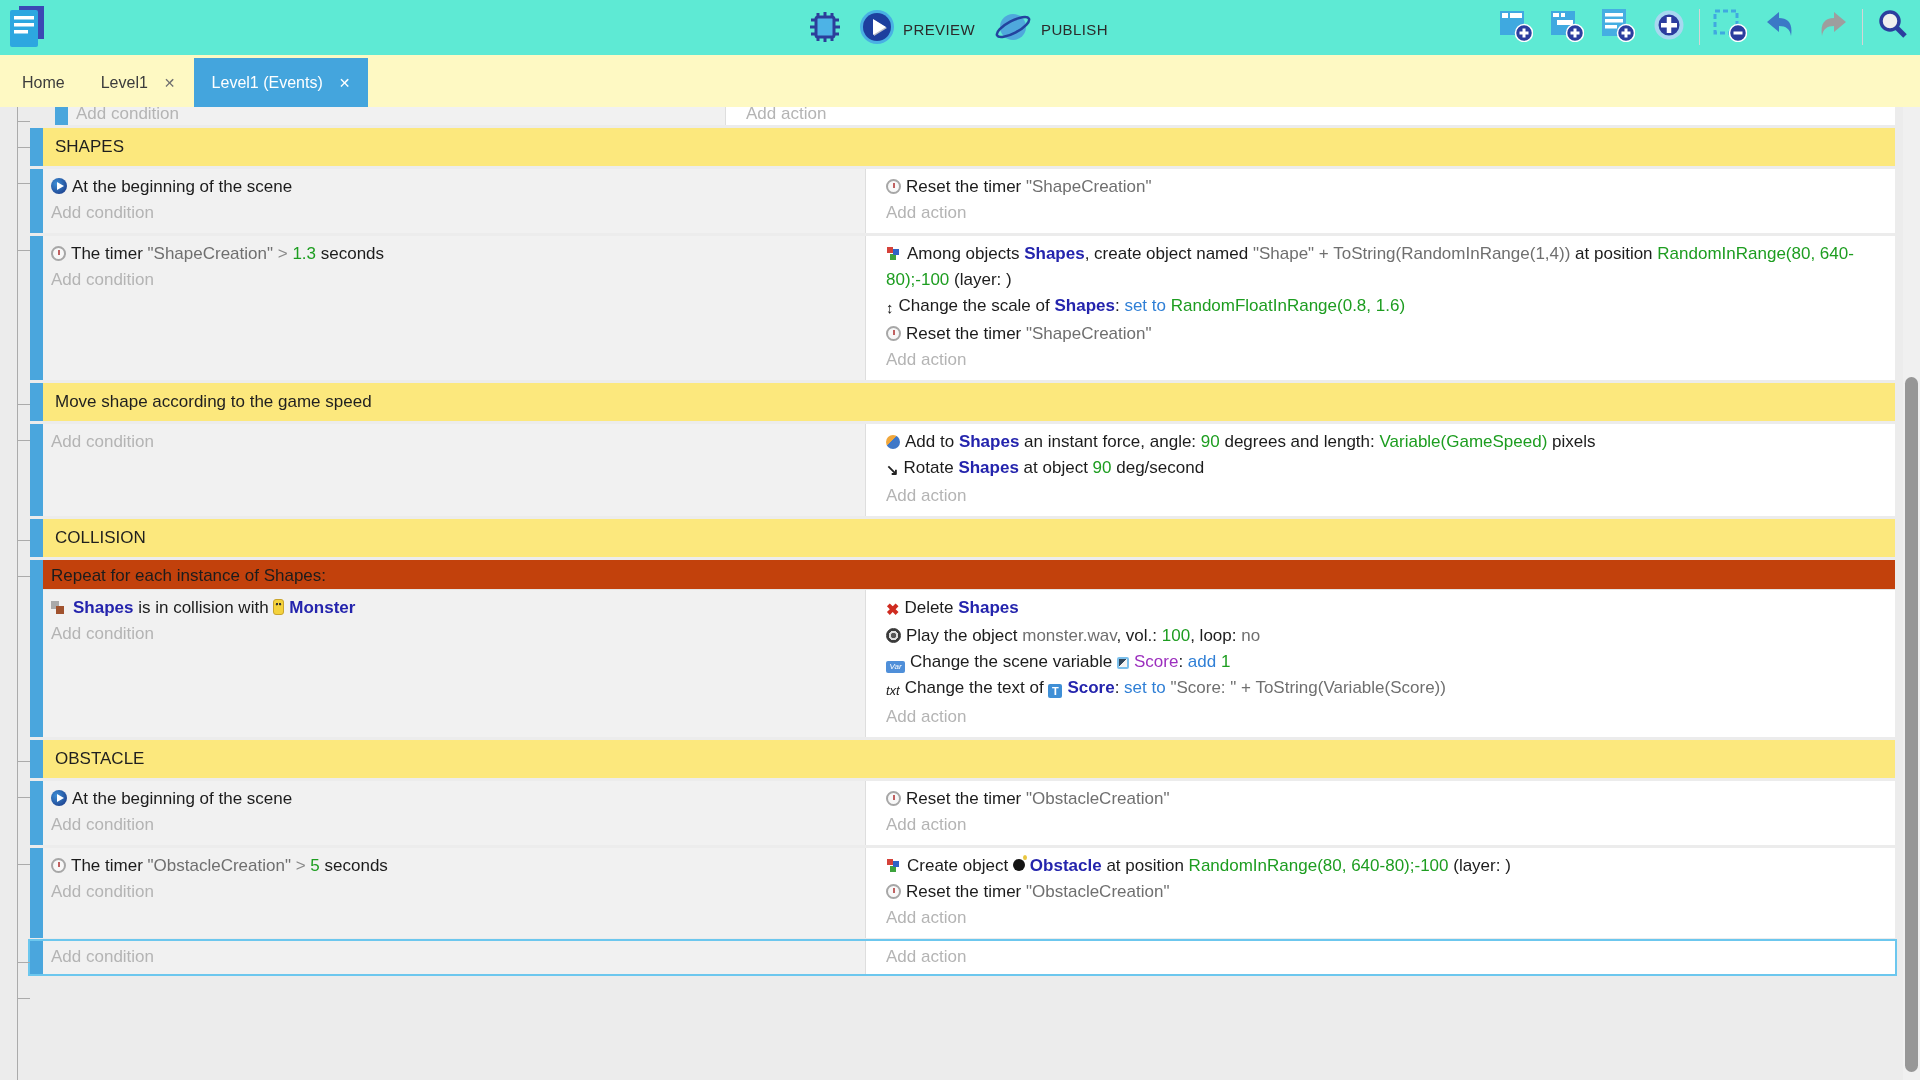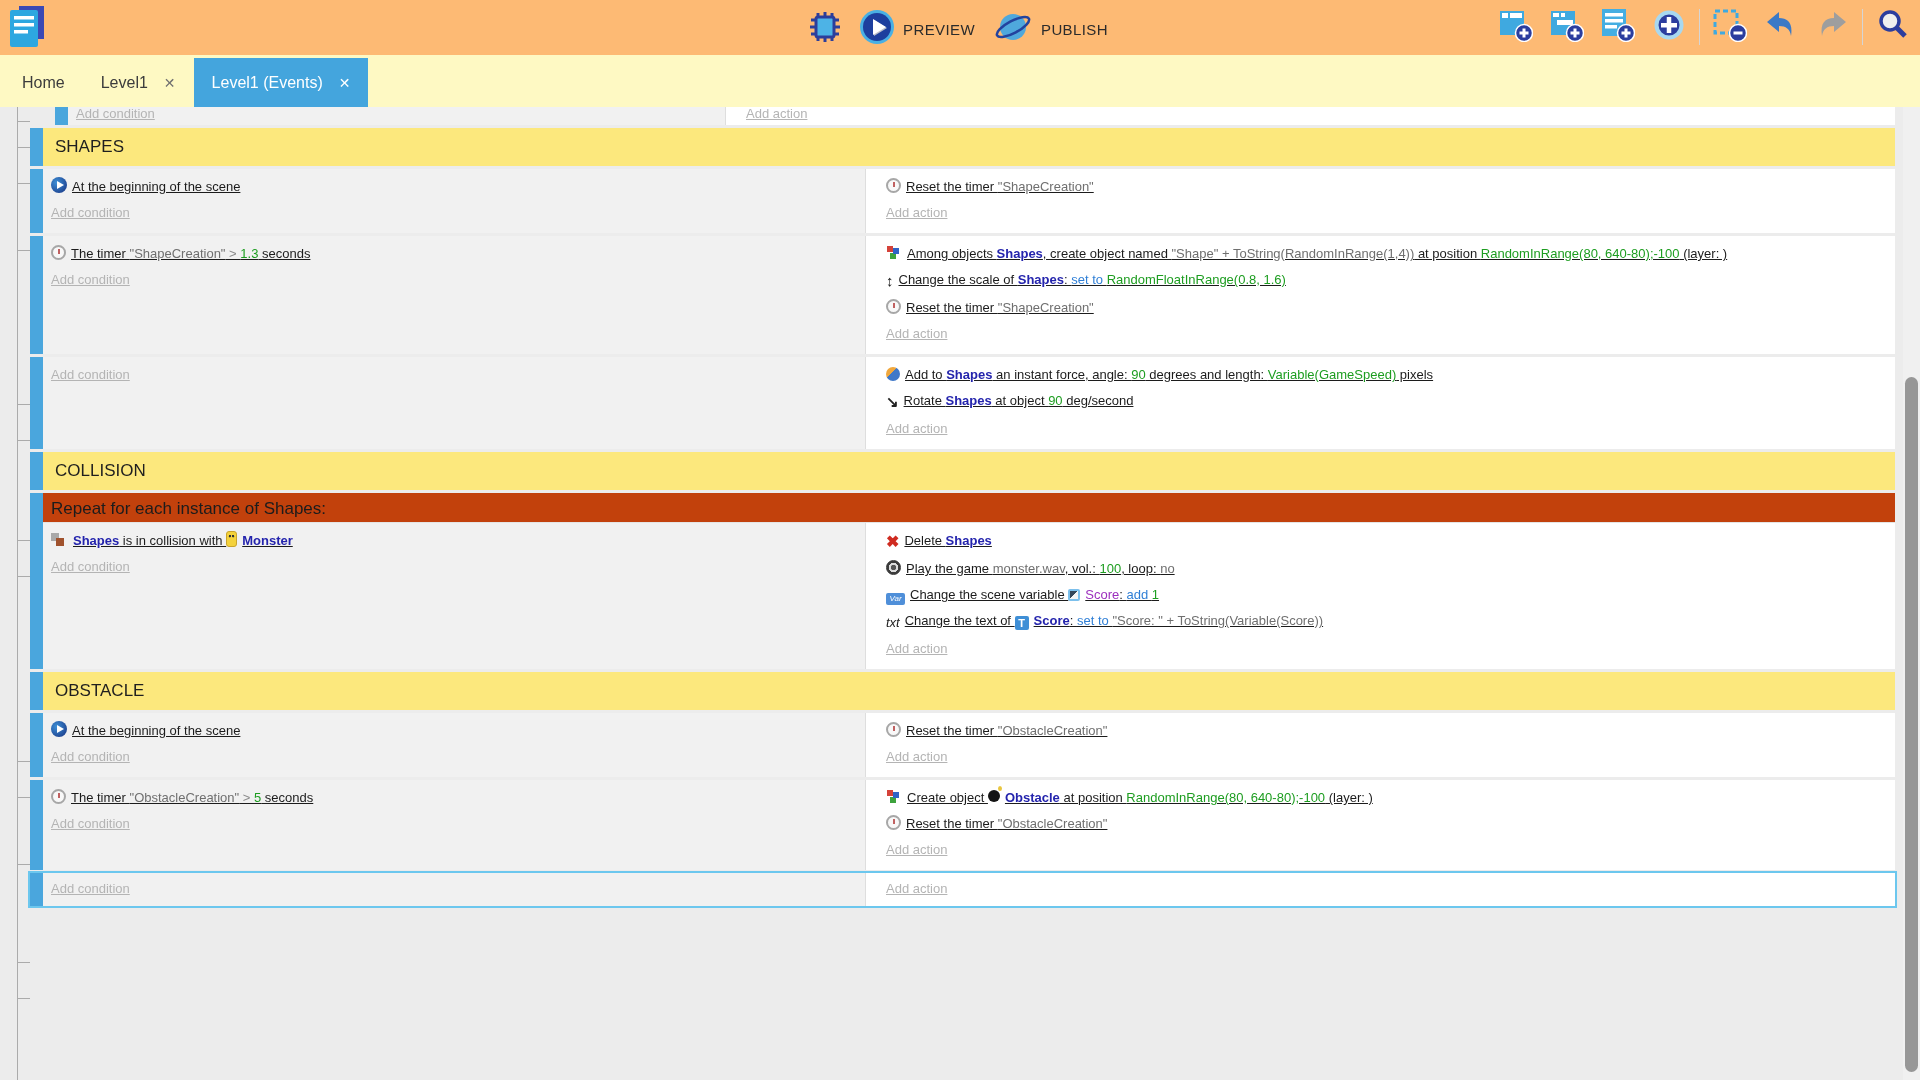--- a/index.html
+++ b/index.html
@@ -1,20 +1,20 @@
 <!DOCTYPE html>
 <html><head>
 <meta charset="utf-8">
 <style>
   * { box-sizing: border-box; margin: 0; padding: 0; }
   html,body { width:1920px; height:1080px; overflow:hidden;
     font-family:"Liberation Sans", sans-serif; background:#ececec; position:relative; }
 
   
-  .toolbar { position:absolute; top:0; left:0; right:0; height:55px; background:#fdba74; }
+  .toolbar { position:absolute; top:0; left:0; right:0; height:55px; background:#5eead4; }
   .logo { position:absolute; left:8px; top:5px; cursor:pointer; }
   .toolbar-center { position:absolute; left:805px; top:9px; display:flex; align-items:center; gap:10px; }
   .tbtn { display:flex; align-items:center; gap:8px; cursor:pointer; padding:0 4px; }
   .tbtn-label { font-size:15px; color:#2b2b2b; letter-spacing:.4px; }
   .toolbar-right { position:absolute; right:6px; top:8px; display:flex; align-items:center; gap:9px; }
   .tb-sep { width:1px; height:36px; background:#d5d5d5; }
 
   
   .tabbar { position:absolute; top:55px; left:0; right:0; height:52px; background:#fef9c3;
     display:flex; align-items:stretch; padding-left:4px; }
@@ -31,21 +31,21 @@
   #sheet { position:absolute; top:0; left:0; right:17px; bottom:0; overflow:hidden; }
 
   .row { display:flex; margin:0 8px 3px 30px; }
   .bar { width:13px; background:#4aa6dd; flex:none; }
 
   .group-row { margin-top:3px; }
   .group-label { flex:1; background:#fce87d; line-height:38px; font-size:17px; color:#1f1f1f; padding-left:12px; }
 
   .cond { width:823px; flex:none; background:#f1f1f1; padding:5px 8px 7px 8px; border-right:1px solid #dedede; }
   .act  { flex:1; background:#ffffff; padding:5px 8px 7px 20px; }
-  .line { font-size:13px; line-height:26px; color:#1c1c1c; cursor:pointer;text-decoration:underline; }
+  .line { font-size:17px; line-height:26px; color:#1c1c1c; cursor:pointer; }
   .placeholder { color:#b4b4b4; }
 
   .partial { height:18px; overflow:hidden; margin-left:55px; }
   .partial .cond { width:658px; }
   .partial .line:first-child { margin-top:-11px; }
 
   .sel { box-shadow:0 0 0 2px #6cc7ee; position:relative; }
   .sel .cond, .sel .act { padding-top:3px; padding-bottom:4px; }
 
   .fe-body { flex:1; background:#c2410c; }
@@ -290,20 +290,24 @@
           <div class="line"><span class="ic ic-timer"></span><span class="seg">The timer </span><span class="seg str">"ShapeCreation"</span><span class="seg op"> &gt; </span><span class="seg expr">1.3</span><span class="seg"> seconds</span></div>
           <div class="line placeholder">Add condition</div>
         </div>
         <div class="act">
           <div class="line"><span class="ic ic-create"></span><span class="seg">Among objects </span><span class="seg obj">Shapes</span><span class="seg">, create object named </span><span class="seg str">"Shape" + ToString(RandomInRange(1,4))</span><span class="seg"> at position </span><span class="seg expr">RandomInRange(80, 640-80);-100</span><span class="seg"> (layer: )</span></div>
           <div class="line"><span class="ic ic-scale"></span><span class="seg">Change the scale of </span><span class="seg obj">Shapes</span><span class="seg">: </span><span class="seg kw">set to </span><span class="seg expr">RandomFloatInRange(0.8, 1.6)</span></div>
           <div class="line"><span class="ic ic-timer"></span><span class="seg">Reset the timer </span><span class="seg str">"ShapeCreation"</span></div>
           <div class="line placeholder">Add action</div>
         </div>
       </div>
+      <div class="row group-row">
+        <div class="bar"></div>
+        <div class="group-label">Move shape according to the game speed</div>
+      </div>
       <div class="row event-row">
         <div class="bar"></div>
         <div class="cond">
           <div class="line placeholder">Add condition</div>
         </div>
         <div class="act">
           <div class="line"><span class="ic ic-force"></span><span class="seg">Add to </span><span class="seg obj">Shapes</span><span class="seg"> an instant force, angle: </span><span class="seg expr">90</span><span class="seg"> degrees and length: </span><span class="seg expr">Variable(GameSpeed)</span><span class="seg"> pixels</span></div>
           <div class="line"><span class="ic ic-rotate"></span><span class="seg">Rotate </span><span class="seg obj">Shapes</span><span class="seg"> at object </span><span class="seg expr">90</span><span class="seg"> deg/second</span></div>
           <div class="line placeholder">Add action</div>
         </div>
@@ -316,21 +320,21 @@
         <div class="bar"></div>
         <div class="fe-body">
           <div class="fe-header">Repeat for each instance of Shapes:</div>
           <div class="fe-inner">
             <div class="cond">
               <div class="line"><span class="ic ic-collision"></span><span class="seg obj">Shapes</span><span class="seg"> is in collision with </span><span class="ic ic-monster"></span><span class="seg obj">Monster</span></div>
               <div class="line placeholder">Add condition</div>
             </div>
             <div class="act">
               <div class="line"><span class="ic ic-delete"></span><span class="seg">Delete </span><span class="seg obj">Shapes</span></div>
-              <div class="line"><span class="ic ic-sound"></span><span class="seg">Play the game </span><span class="seg str">monster.wav</span><span class="seg">, vol.: </span><span class="seg expr">100</span><span class="seg">, loop: </span><span class="seg str">no</span></div>
+              <div class="line"><span class="ic ic-sound"></span><span class="seg">Play the object </span><span class="seg str">monster.wav</span><span class="seg">, vol.: </span><span class="seg expr">100</span><span class="seg">, loop: </span><span class="seg str">no</span></div>
               <div class="line"><span class="ic ic-var"></span><span class="seg">Change the scene variable </span><span class="ic ic-varchip"></span><span class="seg var">Score</span><span class="seg">: </span><span class="seg kw">add </span><span class="seg expr">1</span></div>
               <div class="line"><span class="ic ic-txt"></span><span class="seg">Change the text of </span><span class="ic ic-textobj"></span><span class="seg obj">Score</span><span class="seg">: </span><span class="seg kw">set to </span><span class="seg str">"Score: " + ToString(Variable(Score))</span></div>
               <div class="line placeholder">Add action</div>
             </div>
           </div>
         </div>
       </div>
       <div class="row group-row">
         <div class="bar"></div>
         <div class="group-label">OBSTACLE</div>

